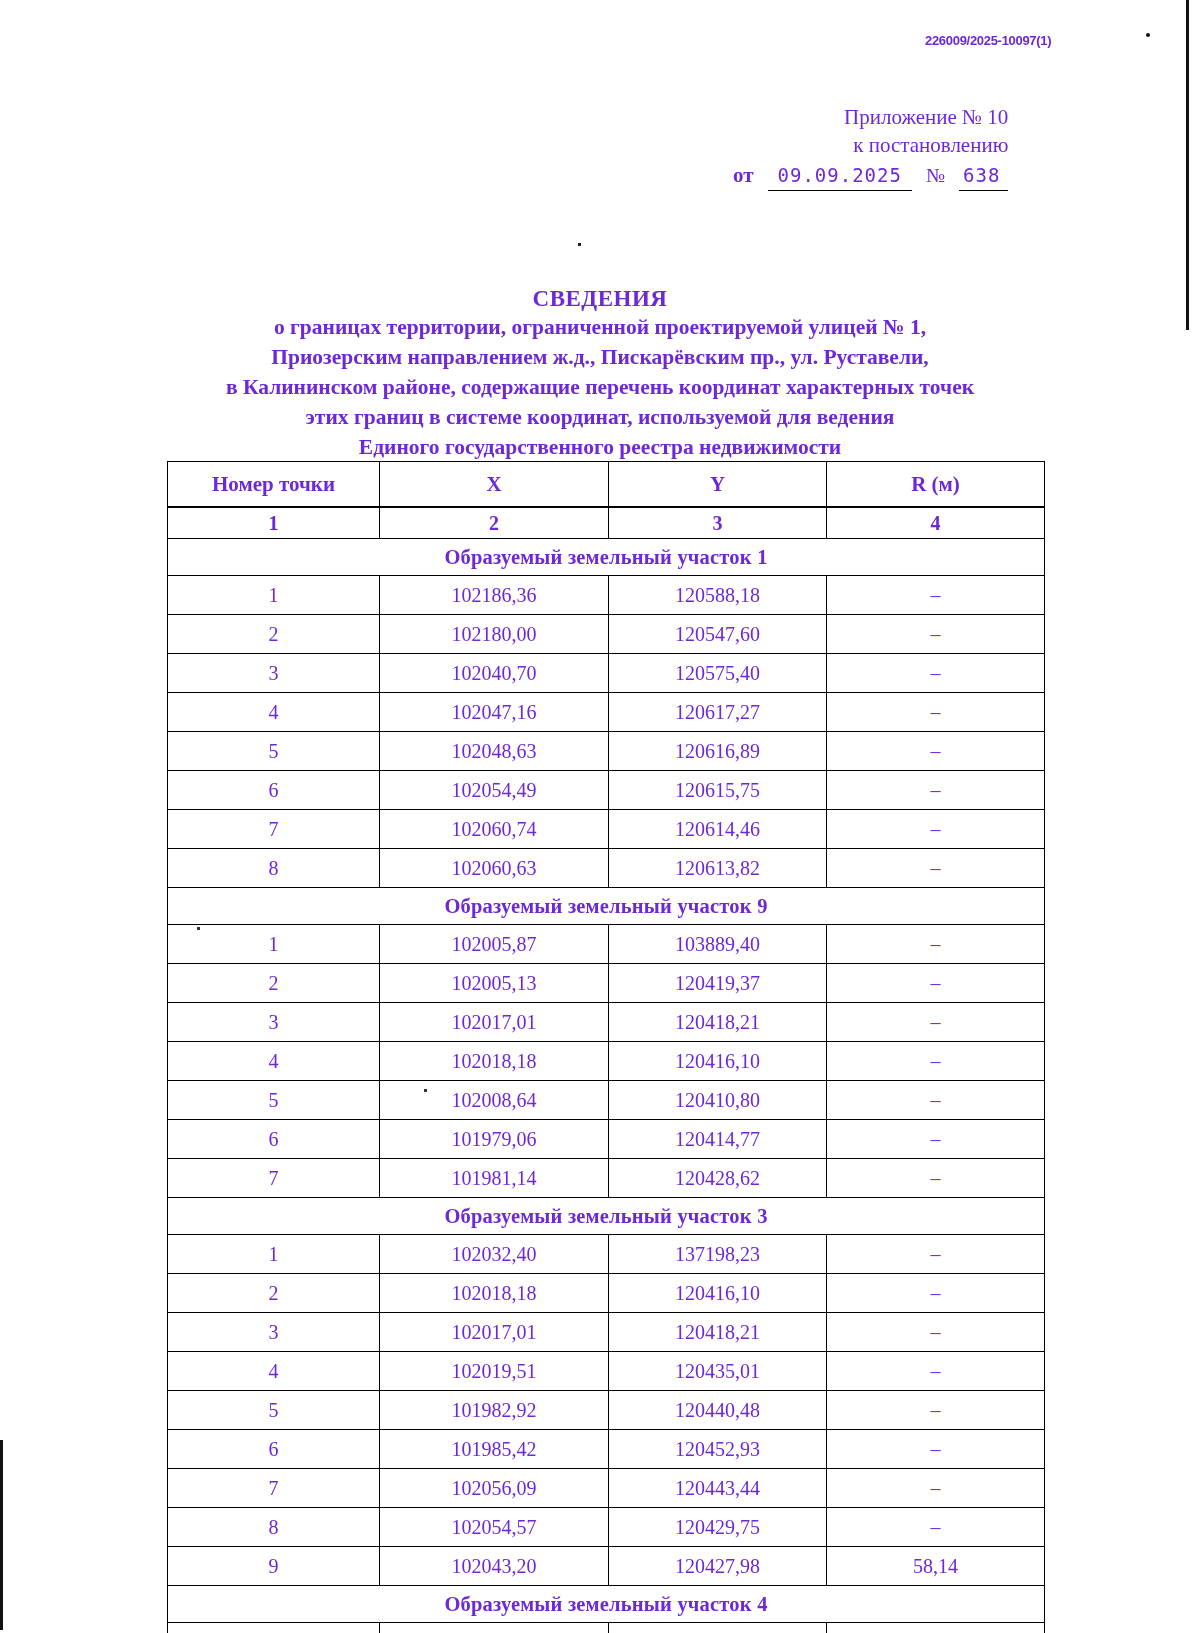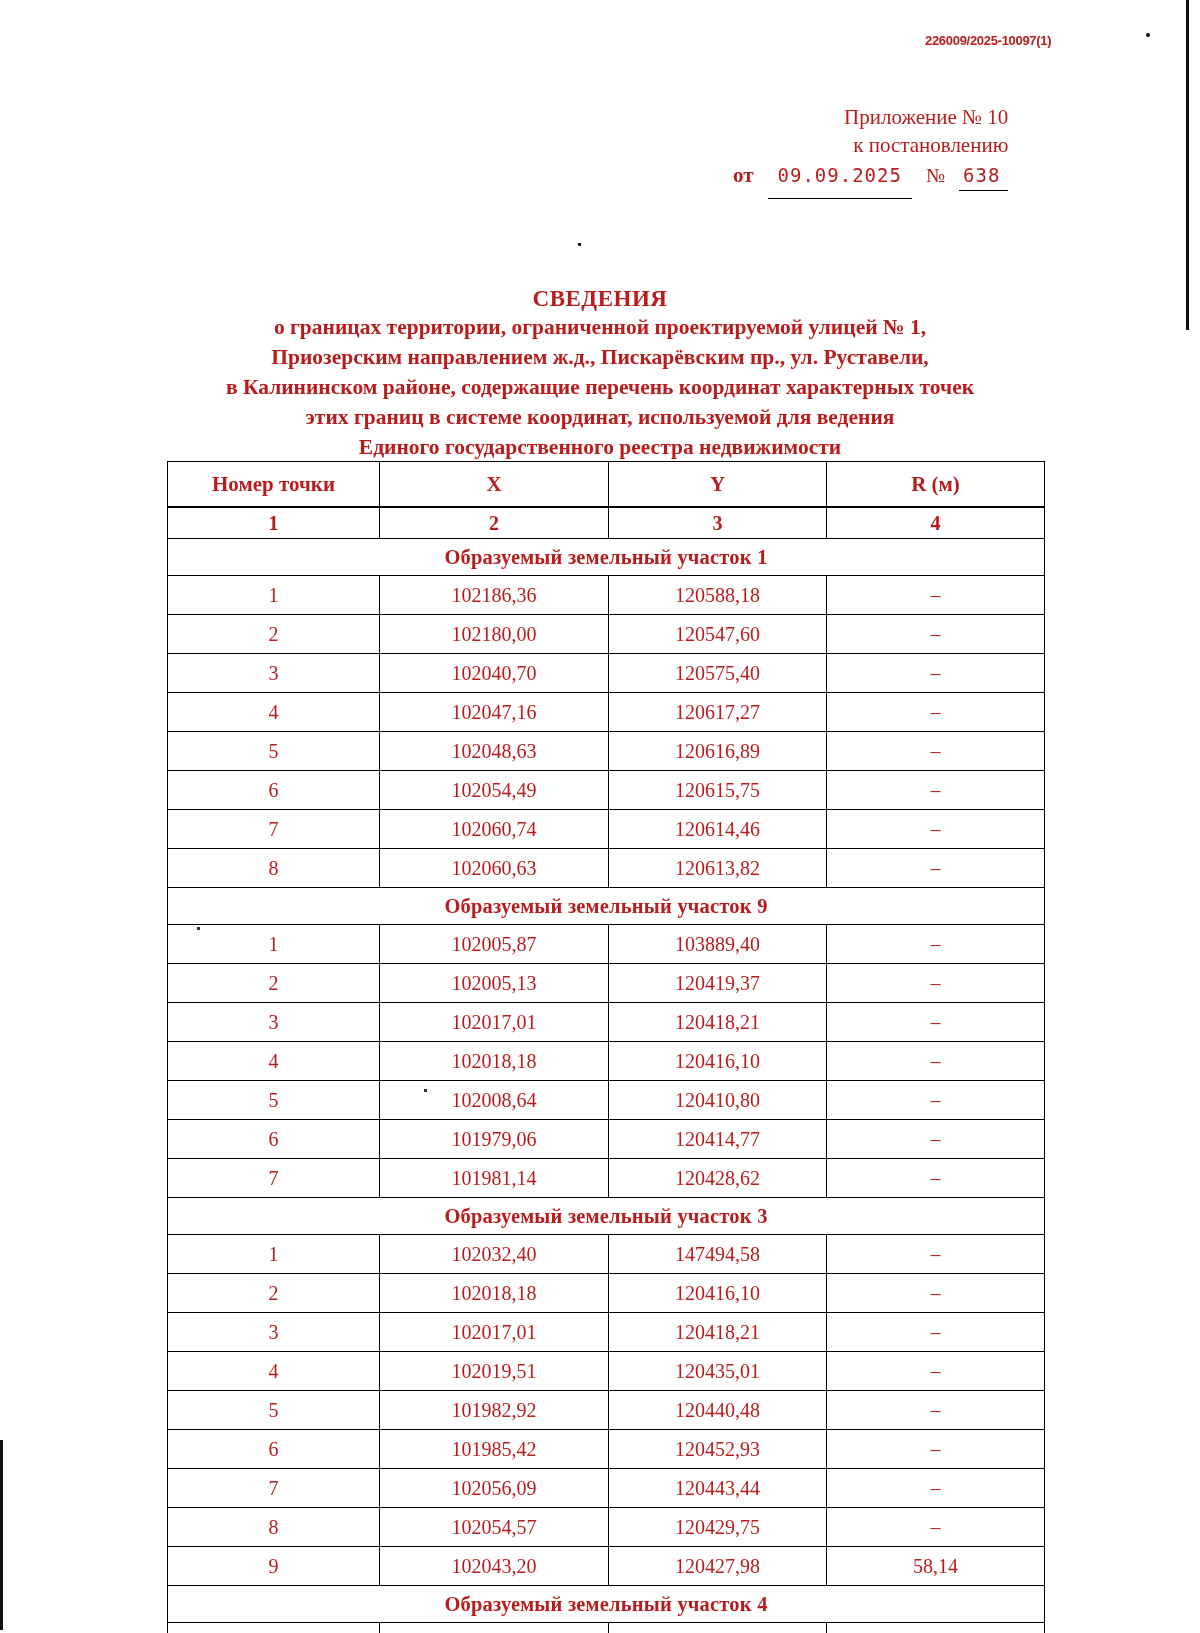--- a/index.html
+++ b/index.html
@@ -6,21 +6,21 @@
     margin: 0;
     padding: 0;
     background: #ffffff;
   }
   .page {
     position: relative;
     width: 1200px;
     height: 1633px;
     background: #ffffff;
     font-family: "Liberation Serif", "DejaVu Serif", serif;
-    color: #b91c1c;
+    color: #6d28d9;
     overflow: hidden;
   }
 
   
   .scan-edge-right {
     position: absolute;
     top: 0;
     left: 1186px;
     width: 3px;
     height: 330px;
@@ -75,21 +75,21 @@
     align-items: baseline;
     gap: 14px;
     margin-top: 2px;
   }
   .stamp-label { font-size: 21px; font-weight: bold; }
   .stamp-val {
     font-family: "DejaVu Sans Mono", monospace;
     font-size: 19px;
     letter-spacing: 1px;
     border-bottom: 1.5px solid #000;
-    padding: 0 10px 9px 10px;
+    padding: 0 10px 1px 10px;
     display: inline-block;
   }
   .stamp-no {
     font-size: 20px;
     font-weight: normal;
   }
   .stamp-num {
     font-family: "DejaVu Sans Mono", monospace;
     font-size: 19px;
     letter-spacing: 1px;
@@ -329,21 +329,21 @@
             <td>101981,14</td>
             <td>120428,62</td>
             <td><span class="dash">–</span></td>
           </tr>
           <tr class="section">
             <td colspan="4">Образуемый земельный участок 3</td>
           </tr>
           <tr>
             <td>1</td>
             <td>102032,40</td>
-            <td>147494,58</td>
+            <td>137198,23</td>
             <td><span class="dash">–</span></td>
           </tr>
           <tr>
             <td>2</td>
             <td>102018,18</td>
             <td>120416,10</td>
             <td><span class="dash">–</span></td>
           </tr>
           <tr>
             <td>3</td>

